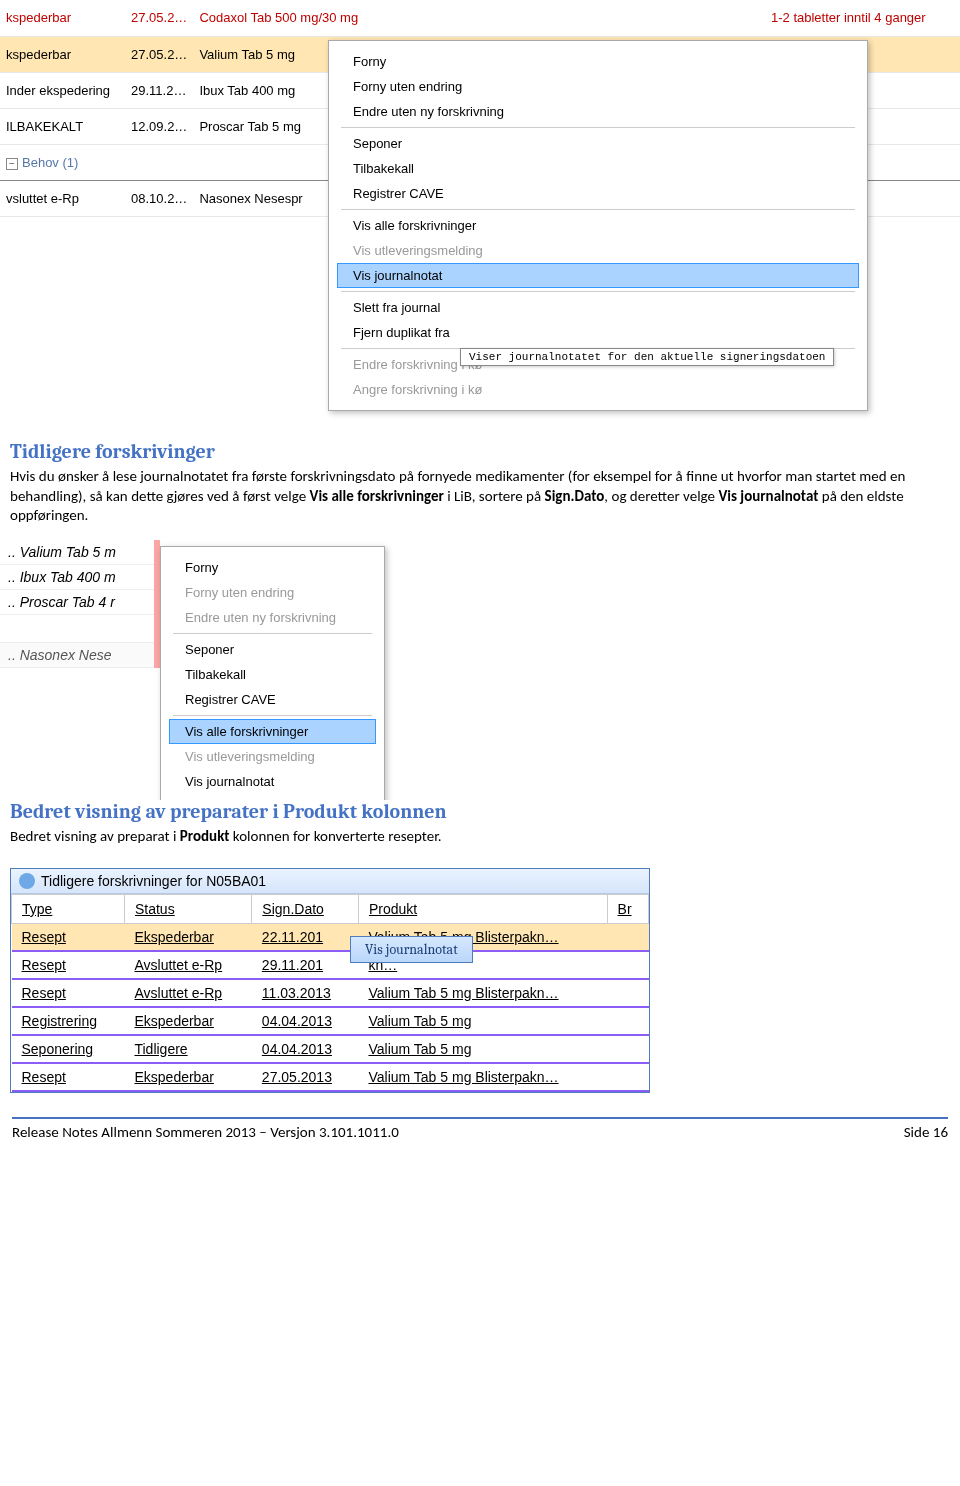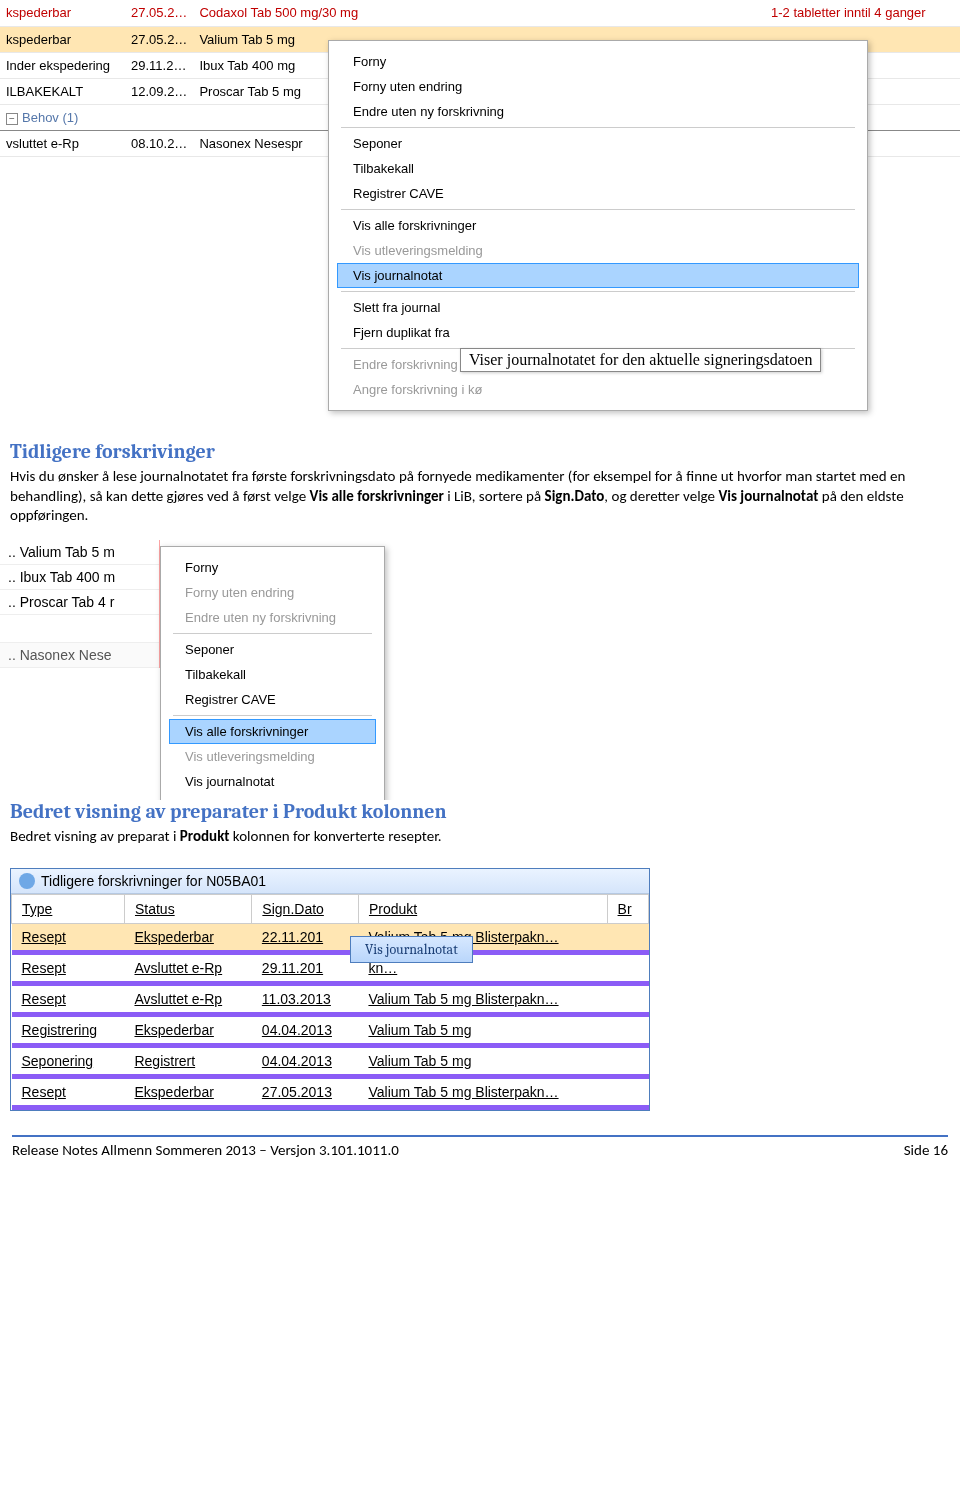--- a/index.html
+++ b/index.html
@@ -3,56 +3,56 @@
 <meta charset="utf-8">
 <style>
   * { box-sizing: border-box; margin: 0; padding: 0; }
   body { font-family: Cambria, Georgia, serif; font-size: 15173px; background: #fff; color: #000; width: 960px; }
   .page { padding: 0; }
 
   
   .shot1 { position: relative; height: 440px; overflow: hidden; }
   .gridtable { font-family: "Segoe UI", Arial, sans-serif; font-size: 13px; border-collapse: collapse; width: 960px; }
   .gridtable td { padding: 2px 6px; border-bottom: 1px solid #e8e8e8; white-space: nowrap; overflow: hidden; }
-  .gridtable tr { height: 26px; }
+  .gridtable tr { height: 36px; }
   .row-red td { color: #c00000; }
   .row-orange { background: #ffe6b3; }
   .col-status { width: 125px; }
   .col-date { width: 65px; margin-left: 14px; }
   .col-prod { }
   .col-dose { width: 195px; }
   .group-hdr td { border-top: 1px solid #888; border-bottom: 1px solid #888; color: #5577aa; font-size: 13px; padding: 4px 6px; }
   .expand-icon { display:inline-block; width:12px; height:12px; border:1px solid #888; text-align:center; line-height:10px; font-size:10px; margin-right:4px; color:#555; }
 
   .ctxmenu { position: absolute; background: #fff; border: 1px solid #aaa; box-shadow: 2px 2px 6px rgba(0,0,0,0.25); font-family: "Segoe UI", Arial, sans-serif; font-size: 13px; padding: 8px; min-width: 220px; }
   .ctxmenu .item { padding: 5px 16px; cursor: default; }
   .ctxmenu .item.sel { background: #aad4ff; border: 1px solid #3399ff; padding:4px 15px; }
   .ctxmenu .item.disabled { color: #999; }
   .ctxmenu .sep { height:1px; background:#ccc; margin: 3px 4px; }
-  .tooltip { position:absolute; background:#fff; border:1px solid #888; padding:2px 8px; font-family:Liberation Serif, serif; font-size:16px; box-shadow:1px 1px 3px rgba(0,0,0,0.2); }
+  .tooltip { position:absolute; background:#fff; border:1px solid #888; padding:2px 8px; font-family:Liberation Mono, monospace; font-size:11px; box-shadow:1px 1px 3px rgba(0,0,0,0.2); }
 
   
   .section { padding: 0 10px 14px 10px; }
   .h3 { color: #4472c4; font-family: Cambria, Georgia, serif; font-size: 20px; font-weight: bold; margin-bottom: 4px; }
   .para { font-family: Calibri, Arial, sans-serif; font-size: 15px; line-height: 1.3; }
   .b { font-weight: bold; }
 
   
   .shot2 { position: relative; height: 260px; overflow: hidden; }
-  .list2 { font-family: "Segoe UI", Arial, sans-serif; font-size: 14px; background:#fff; border-right:1px solid #fca5a5; }
+  .list2 { font-family: "Segoe UI", Arial, sans-serif; font-size: 14px; background:#fff; border-right:6px solid #fca5a5;font-style:italic; }
   .list2 .lrow { padding:4px 8px; border-bottom:1px solid #eee; }
   .list2 .lrow.gray { color:#555; background:#fafafa; }
 
   
   .shot3 { border:1px solid #4e7dbd; width: 640px; margin: 8px 4px 0 10px; font-family:"Segoe UI",Arial,sans-serif; }
   .shot3 .titlebar { background: linear-gradient(#eaf3ff,#d5e5fb); border-bottom:1px solid #b6c9e2; padding:4px 8px; font-size:14px; display:flex; align-items:center; gap:6px; }
   .shot3 .titlebar .ticon { width:16px; height:16px; background:#6fa8e6; border-radius:8px; display:inline-block; }
   .shot3 .tbl { width:100%; border-collapse:collapse; font-size:14px;text-decoration:underline; }
   .shot3 .tbl th { text-align:left; padding:6px 10px; background:#fff; border:1px solid #ccc; font-weight:normal; color:#000; }
-  .shot3 .tbl td { padding:5px 10px; border-bottom:5px solid #8b5cf6; }
+  .shot3 .tbl td { padding:5px 10px; border-bottom:2px solid #8b5cf6; }
   .shot3 .tbl tr.selrow td { background:#ffe6b3; }
   .floatbtn { position:absolute; background: linear-gradient(#d7e8ff,#b9d6fb); border:1px solid #4e7dbd; padding:4px 14px; font-size:14px; color:#1a3e75; }
   .shot3wrap { position:relative; }
 
   
   .footerline { border-top: 2px solid #4472c4; margin: 24px 12px 4px 12px; }
   .footer { display:flex; justify-content:space-between; padding: 0 12px 12px 12px; font-family: Calibri, Arial, sans-serif; font-size:15px;align-items:center; }
 </style>
 </head>
 <body>
@@ -196,21 +196,21 @@
             </tr>
             <tr>
               <td>Registrering</td>
               <td>Ekspederbar</td>
               <td>04.04.2013</td>
               <td>Valium Tab 5 mg</td>
               <td></td>
             </tr>
             <tr>
               <td>Seponering</td>
-              <td>Registrert</td>
+              <td>Tidligere</td>
               <td>04.04.2013</td>
               <td>Valium Tab 5 mg</td>
               <td></td>
             </tr>
             <tr>
               <td>Resept</td>
               <td>Ekspederbar</td>
               <td>27.05.2013</td>
               <td>Valium Tab 5 mg Blisterpakn…</td>
               <td></td>

